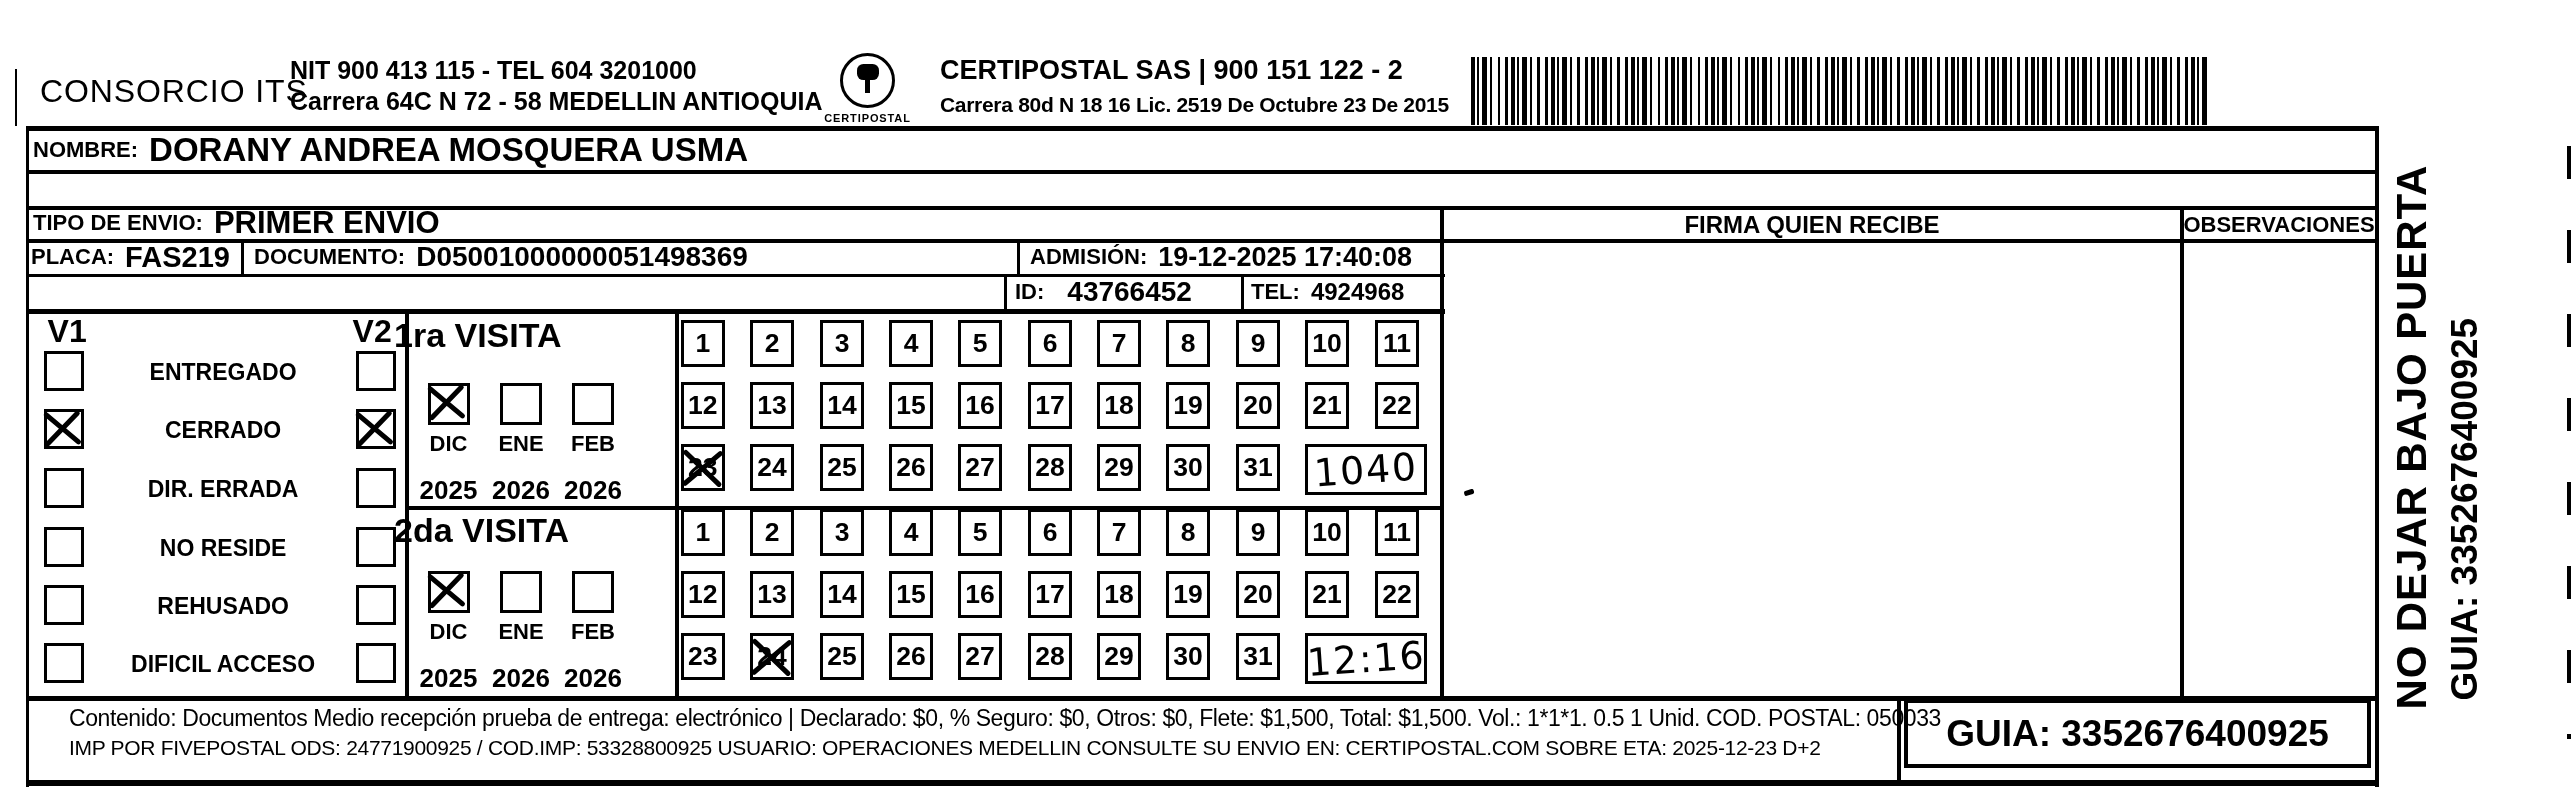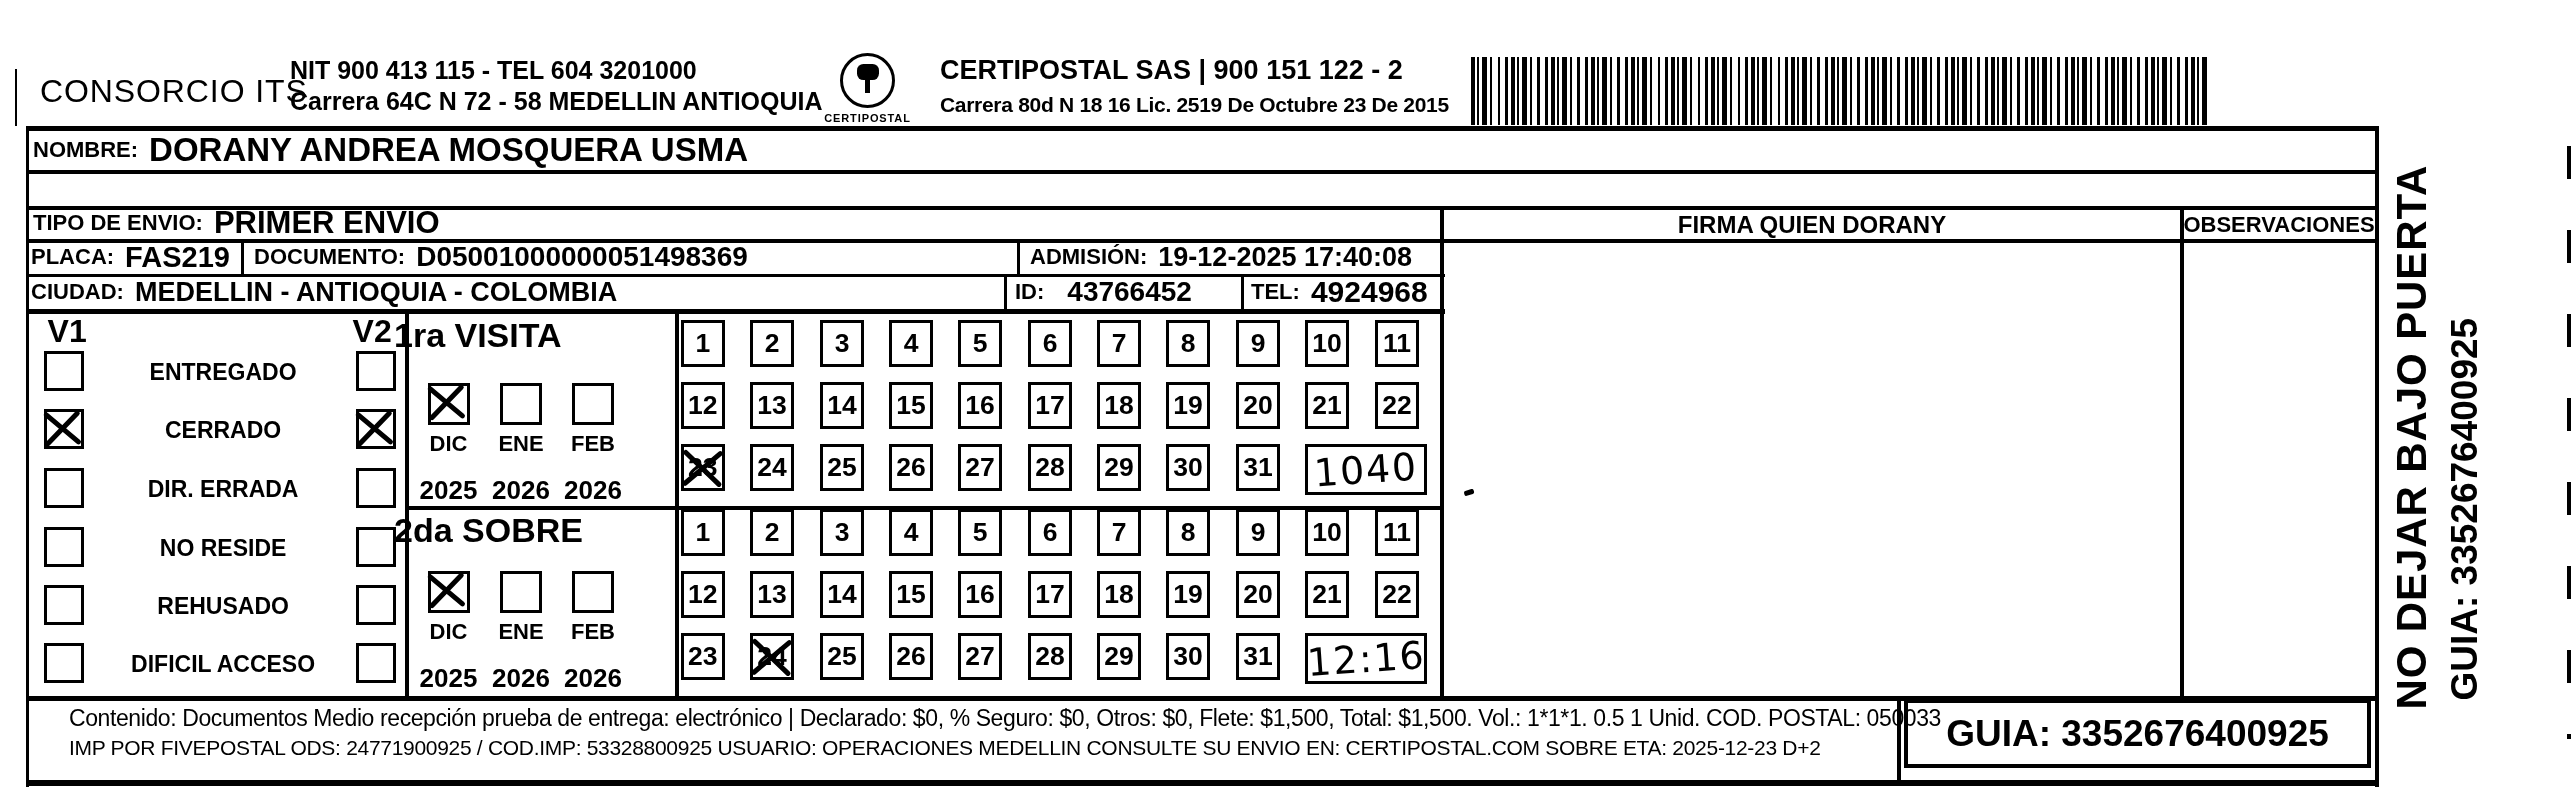--- a/index.html
+++ b/index.html
@@ -142,34 +142,30 @@
     <span class="fvalue" style="font-size:29px;">FAS219</span>
   </div>
   <div class="frow" style="left:254px;top:242px;height:30px;">
     <span class="flabel">DOCUMENTO:</span>
     <span class="fvalue" style="font-size:28px;">D05001000000051498369</span>
   </div>
   <div class="frow" style="left:1030px;top:242px;height:30px;">
     <span class="flabel">ADMISIÓN:</span>
     <span class="fvalue" style="font-size:27px;">19-12-2025 17:40:08</span>
   </div>
-  <div class="frow" style="left:31px;top:277px;height:30px;">
-    <span class="flabel">CIUDAD:</span>
-    <span class="fvalue" style="font-size:27px;">MEDELLIN - ANTIOQUIA - COLOMBIA</span>
-  </div>
   <div class="frow" style="left:1015px;top:277px;height:30px;">
     <span class="flabel">ID:</span>
     <span class="fvalue" style="font-size:28px;margin-left:12px;">43766452</span>
   </div>
   <div class="frow" style="left:1251px;top:277px;height:30px;">
     <span class="flabel">TEL:</span>
-    <span class="fvalue" style="font-size:30px;">4924968</span>
-  </div>
-
-  <div class="hdr-center" style="left:1444px;top:211px;width:736px;font-size:24px;">FIRMA QUIEN DORANY</div>
+    <span class="fvalue" style="font-size:24px;">4924968</span>
+  </div>
+
+  <div class="hdr-center" style="left:1444px;top:211px;width:736px;font-size:24px;">FIRMA QUIEN RECIBE</div>
   <div class="hdr-center" style="left:2183px;top:212px;width:192px;font-size:22px;">OBSERVACIONES</div>
   <div class="abs" style="left:1444px;top:243px;width:736px;height:453px;"></div>
   <div class="abs" style="left:2183px;top:243px;width:192px;height:453px;"></div>
 
   <div id="checklist">
     <div class="vhead" style="left:22px;top:3.7px;">V1</div>
     <div class="vhead" style="left:327px;top:3.7px;">V2</div>
   <div class="status-row" style="top: 42px;">
         <div class="cb cb1"></div>
         <div class="status-label">ENTREGADO</div>
@@ -196,21 +192,21 @@
         <div class="cb cb2"></div>
       </div>
       <div class="status-row" style="top: 276px;">
         <div class="cb cb1"></div>
         <div class="status-label">REHUSADO</div>
         <div class="cb cb2"></div>
       </div>
     </div>
 
   <div class="visit-title" style="top:316px;">1ra VISITA</div>
-  <div class="visit-title" style="top:511px;">2da SOBRE</div>
+  <div class="visit-title" style="top:511px;">2da VISITA</div>
   <div class="months" id="months-0" style="top:383px;">
       <div class="month-group" style="left: 5.5px;">
         <div class="cb checked"></div>
         <div class="month-label">DIC</div>
         <div class="year-label">2025</div>
       </div>
       <div class="month-group" style="left: 78px;">
         <div class="cb"></div>
         <div class="month-label">ENE</div>
         <div class="year-label">2026</div>

